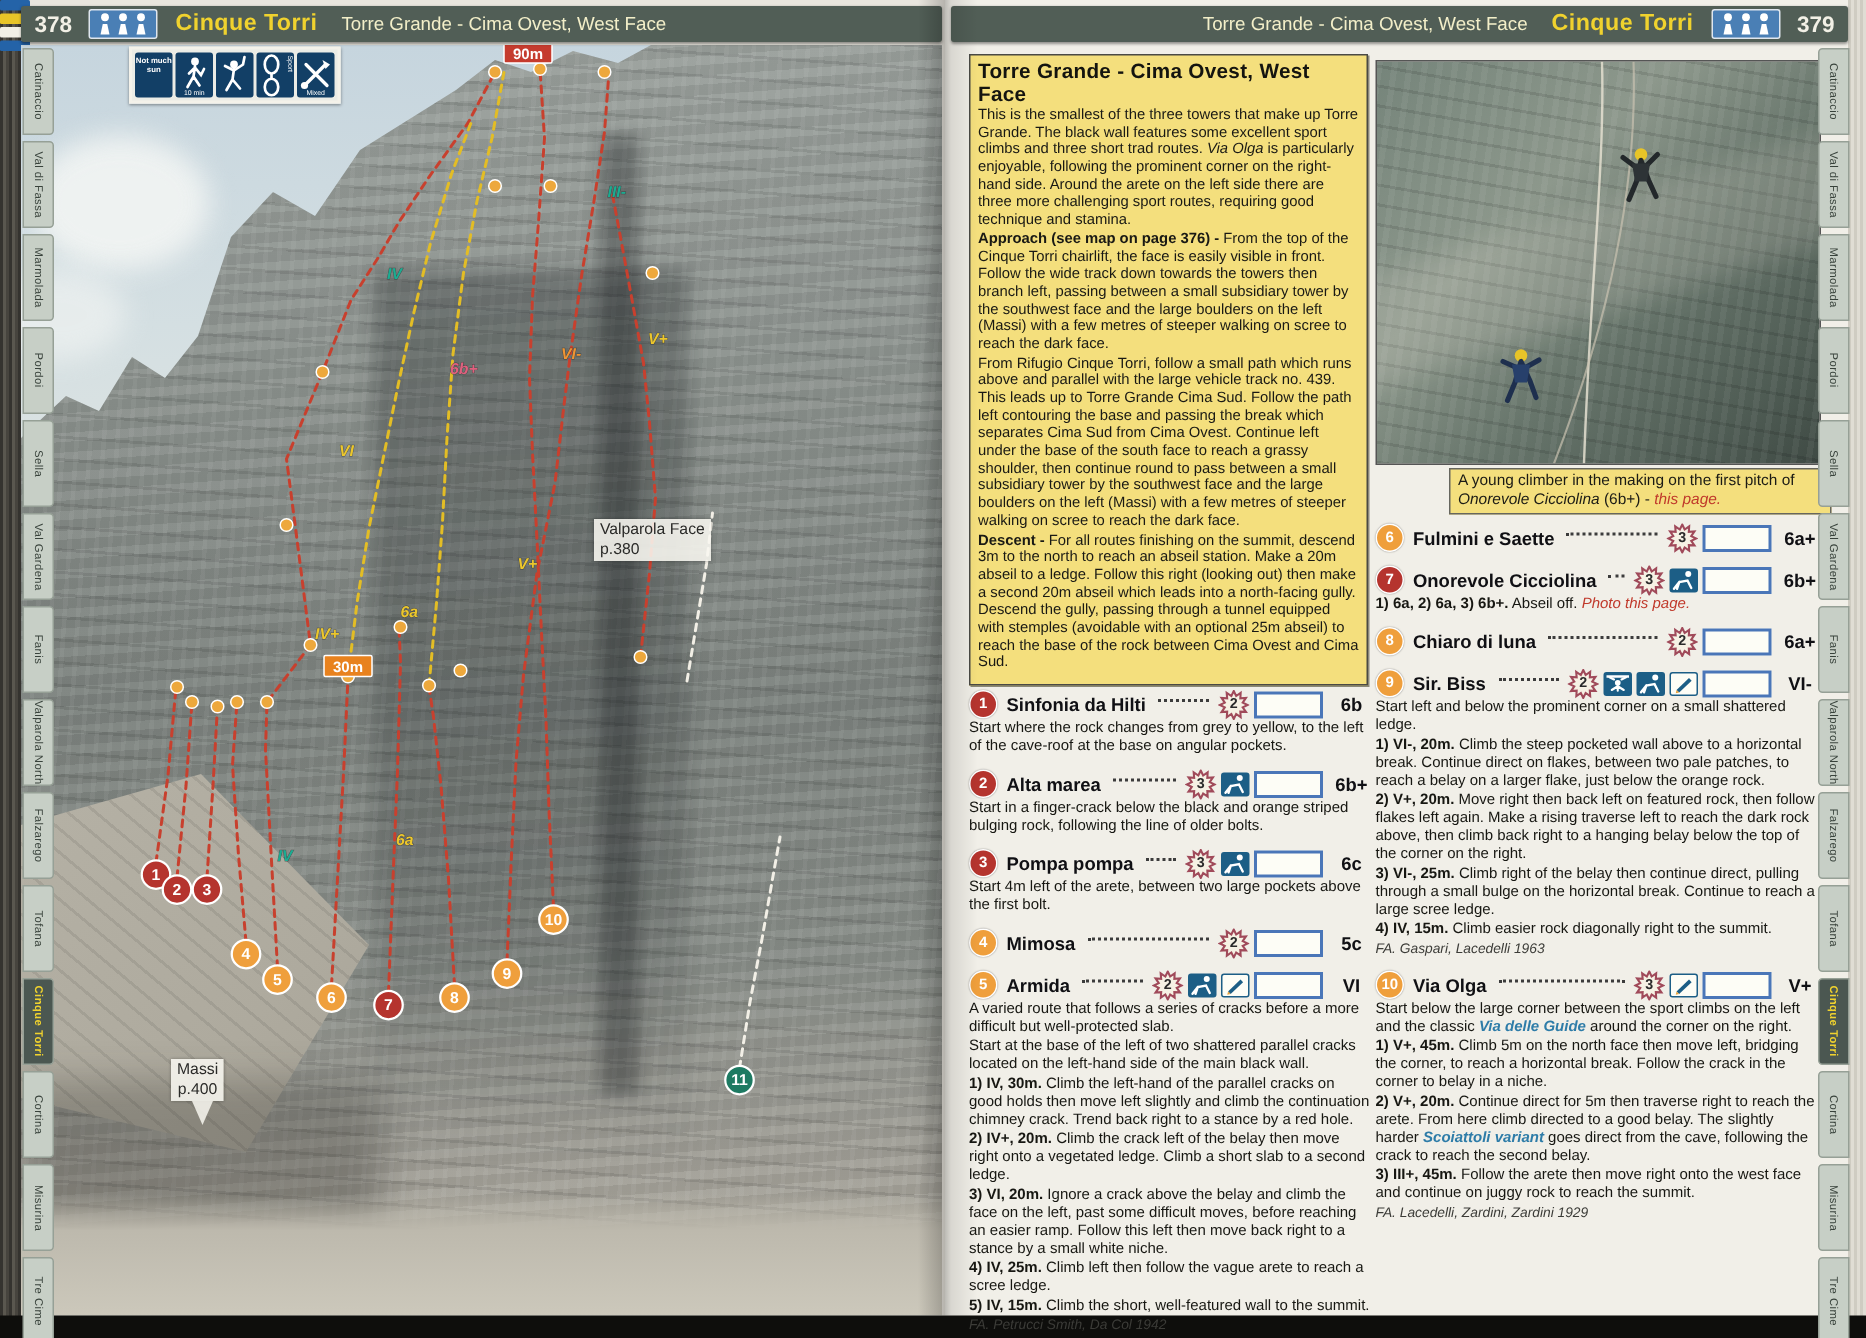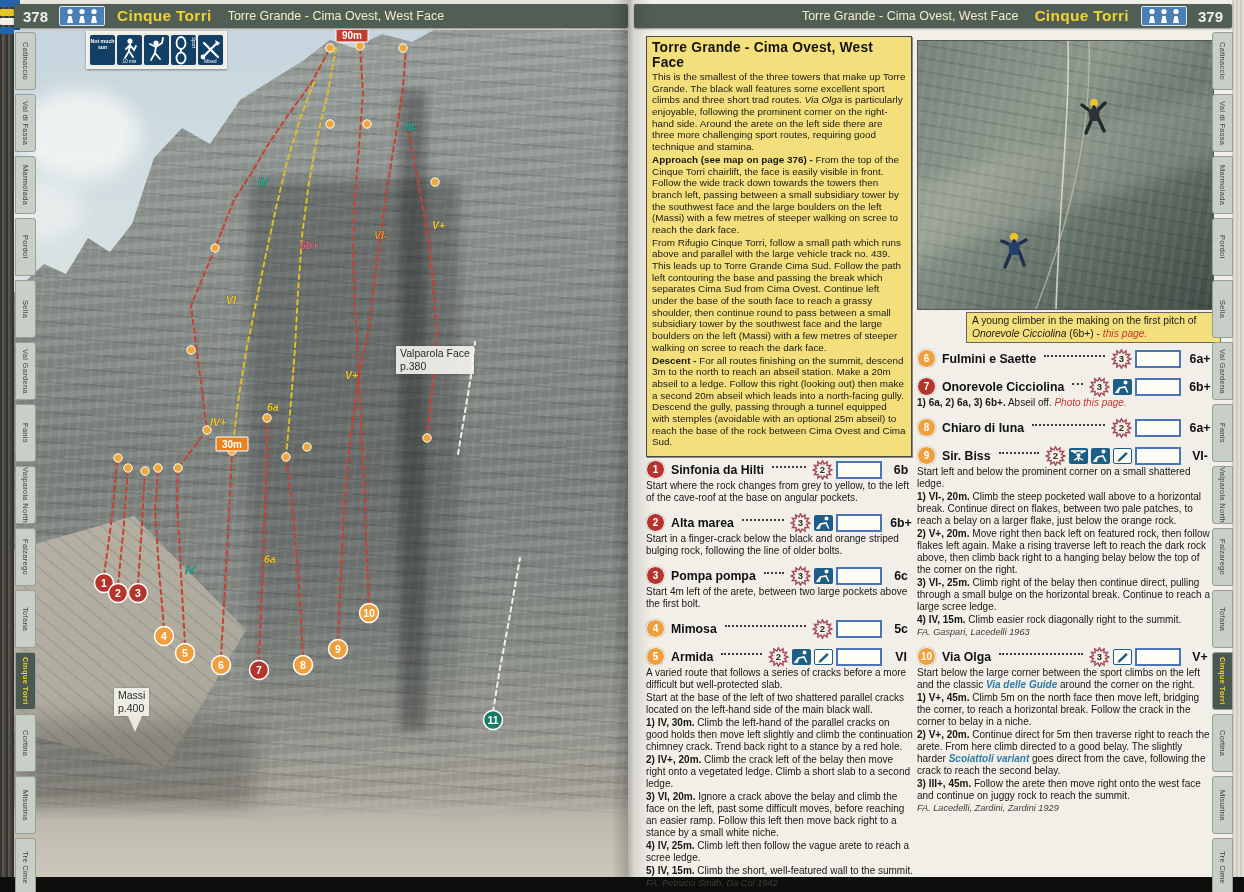--- a/index.html
+++ b/index.html
@@ -276,21 +276,21 @@
             <path d="M17 5 L22 8 L19 11 Z" fill="#fff"></path>
           </svg>
           <div class="blabel">Mixed</div>
         </div>
       </div>
     <div id="area-labels">
         <div class="alabel" style="left: 382px; top: 316px; position: absolute;">
           <div>Valparola Face</div>
           <div>p.380</div>
         </div>
-        <div class="alabel" style="left: 100px; top: 658px; position: absolute;">
+        <div class="alabel" style="left: 100px; top: 676px; position: absolute; text-align: center;">
           <div>Massi</div>
           <div>p.400</div>
           <div class="arrow"></div>
         </div>
       </div>
   </div>
   <div id="sidebar-left" class="sidebar">
       <div class="tab">
         <span>Catinaccio</span>
       </div>

